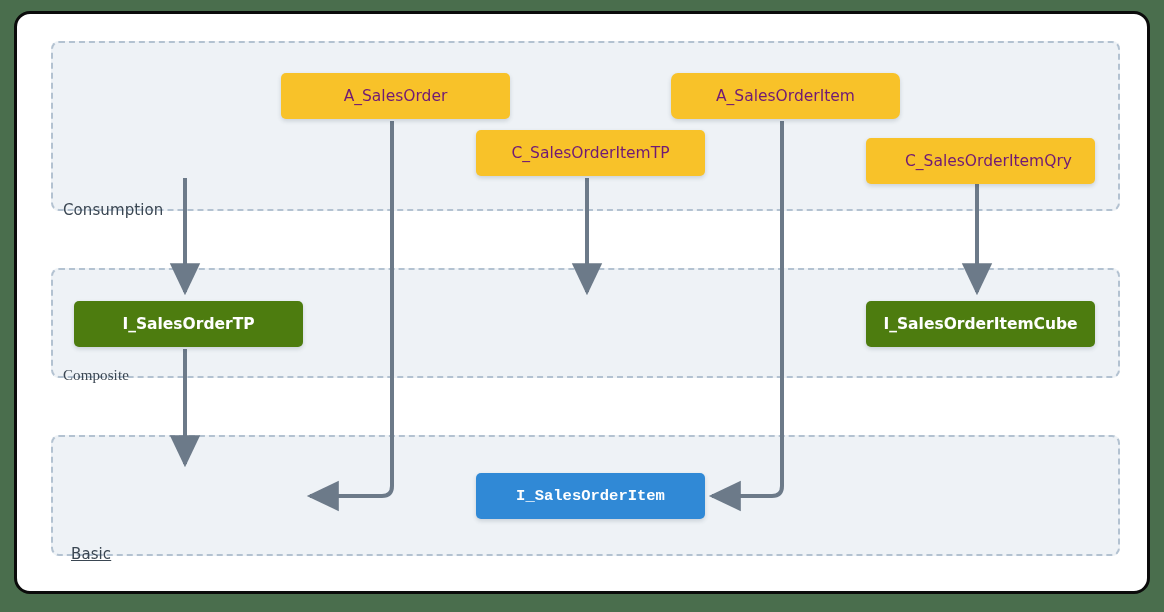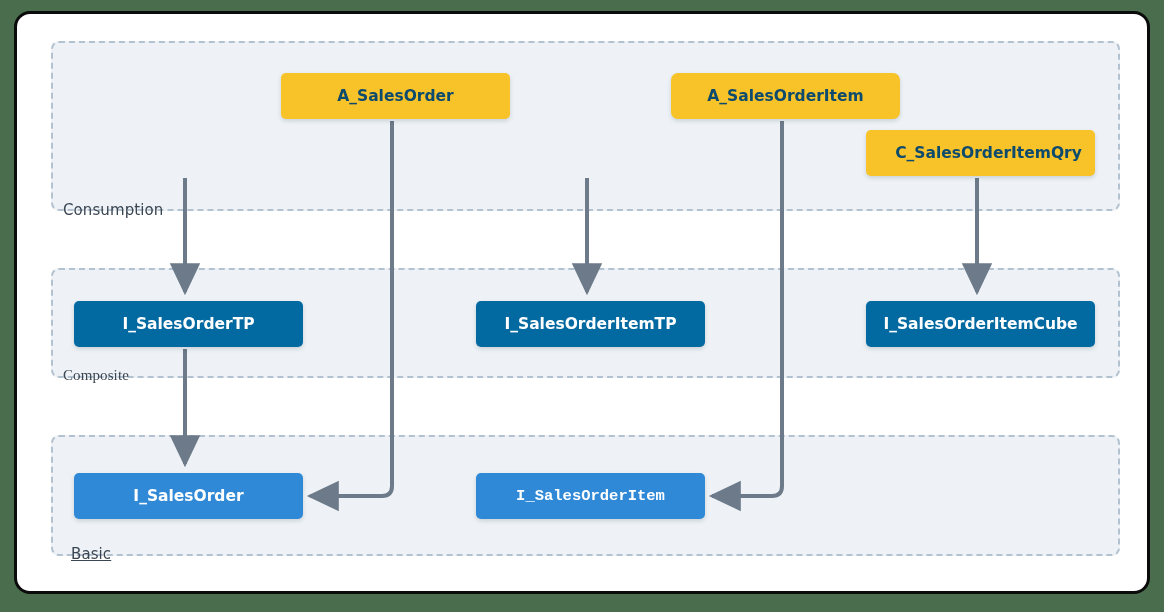--- a/index.html
+++ b/index.html
@@ -43,22 +43,22 @@
     width:229px;
     border-radius:5px;
     display:flex;
     align-items:center;
     justify-content:center;
     box-sizing:border-box;
     box-shadow:0 2px 4px rgba(40,60,80,0.18);
     font-size:15.5px;
     white-space:nowrap;
   }
-  .node.yellow{background:#f8c229;color:#0c4a6e;font-weight:700;}
-  .node.teal{background:#0369a1;color:#ffffff;font-weight:700;}
+  .node.yellow{background:#f8c229;color:#701a75;font-weight:400;}
+  .node.teal{background:#4d7c0f;color:#ffffff;font-weight:700;}
   .node.blue{background:#3089d6;color:#ffffff;font-weight:700;}
   svg.edges{
     position:absolute;left:0;top:0;width:1164px;height:612px;
     pointer-events:none;
   }
 </style>
 </head>
 <body>
 
 <div id="canvas">
@@ -87,23 +87,22 @@
 
       <path d="M782,121 L782,486 Q782,496 772,496 L712,496" stroke="#6c7a89" stroke-width="4" fill="none" marker-end="url(#arrowhead)"></path>
     </svg>
 
     <div class="layer-label" style="left:46px;top:167px;">Consumption</div>
     <div class="layer-label" style="left:46px;top:333px;font-family:Liberation Serif, serif;">Composite</div>
     <div class="layer-label" style="left:54px;top:511px;text-decoration:underline;">Basic</div>
 
     <div class="node yellow" style="left:264px;top:59px;">A_SalesOrder</div>
     <div class="node yellow" style="left:654px;top:59px;border-radius:7px;">A_SalesOrderItem</div>
-    <div class="node yellow" style="left:849px;top:116px;padding-left:16px;">C_SalesOrderItemQry</div>
+    <div class="node yellow" style="left:459px;top:116px;">C_SalesOrderItemTP</div>
+    <div class="node yellow" style="left:849px;top:124px;padding-left:16px;">C_SalesOrderItemQry</div>
 
     <div class="node teal" style="left:57px;top:287px;">I_SalesOrderTP</div>
-    <div class="node teal" style="left:459px;top:287px;">I_SalesOrderItemTP</div>
     <div class="node teal" style="left:849px;top:287px;">I_SalesOrderItemCube</div>
 
-    <div class="node blue" style="left:57px;top:459px;">I_SalesOrder</div>
     <div class="node blue" style="left:459px;top:459px;font-family:Liberation Mono, monospace;">I_SalesOrderItem</div>
 
   </div>
 </div>
 
 </body></html>

